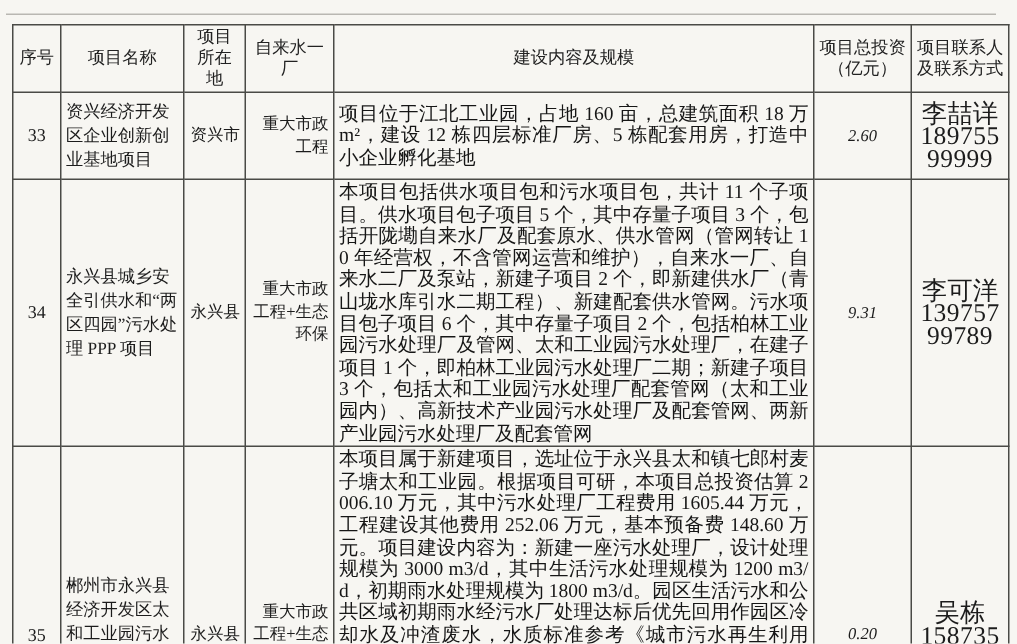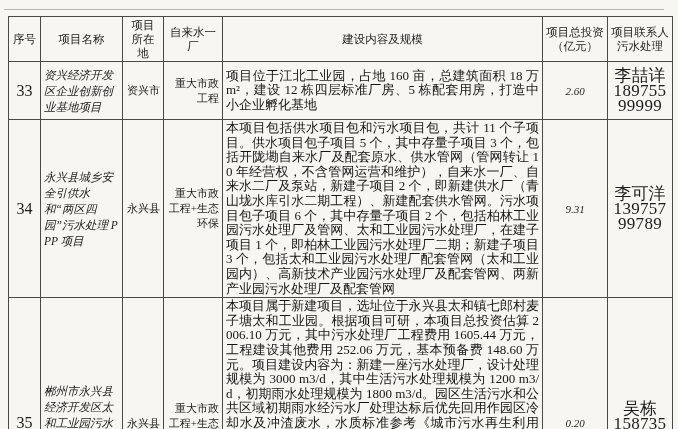--- a/index.html
+++ b/index.html
@@ -23,22 +23,22 @@
     border:1px solid #4a4a46;
     vertical-align:middle;
     padding:1px 3px;
     font-weight:normal;
     word-break:break-all;
   }
   th.hdr{
     font-size:11.5px;line-height:14px;text-align:center;
     font-weight:bold;color:#222;
   }
-  td.c-no{font-size:16px;text-align:center;}
-  td.c-name{font-size:11.5px;line-height:16px;text-align:left;padding:2px 5px;font-style:italic;}
+  td.c-no{font-size:12px;text-align:center;}
+  td.c-name{font-size:11.5px;line-height:16px;text-align:left;padding:2px 5px;}
   td.c-loc,td.c-ind{font-size:11px;line-height:15px;text-align:right;}
   td.c-content{
     font-size:13px;line-height:14.6px;text-align:justify;
     padding:2px 5px;vertical-align:top;color:#161616;
   }
   td.c-inv{font-size:11px;text-align:center;font-style:italic;}
   td.c-contact{font-size:17px;line-height:15px;text-align:center;}
   .two-line span{display:block;}
   .contact-name{display:block;}
   .contact-phone{display:block;letter-spacing:0.3px;}
@@ -72,21 +72,21 @@
       <span>所在地</span>
     </th>
     <th class="hdr">自来水一厂</th>
     <th class="hdr">建设内容及规模</th>
     <th class="hdr two-line">
       <span>项目总投资</span>
       <span>（亿元）</span>
     </th>
     <th class="hdr two-line">
       <span>项目联系人</span>
-      <span>污水处理</span>
+      <span>及联系方式</span>
     </th>
   </tr>
 
   <tr class="r-33">
     <td class="c-no">33</td>
     <td class="c-name">资兴经济开发区企业创新创业基地项目</td>
     <td class="c-loc">资兴市</td>
     <td class="c-ind">重大市政工程</td>
     <td class="c-content">项目位于江北工业园，占地 160 亩，总建筑面积 18 万m²，建设 12 栋四层标准厂房、5 栋配套用房，打造中小企业孵化基地</td>
     <td class="c-inv">2.60</td>

